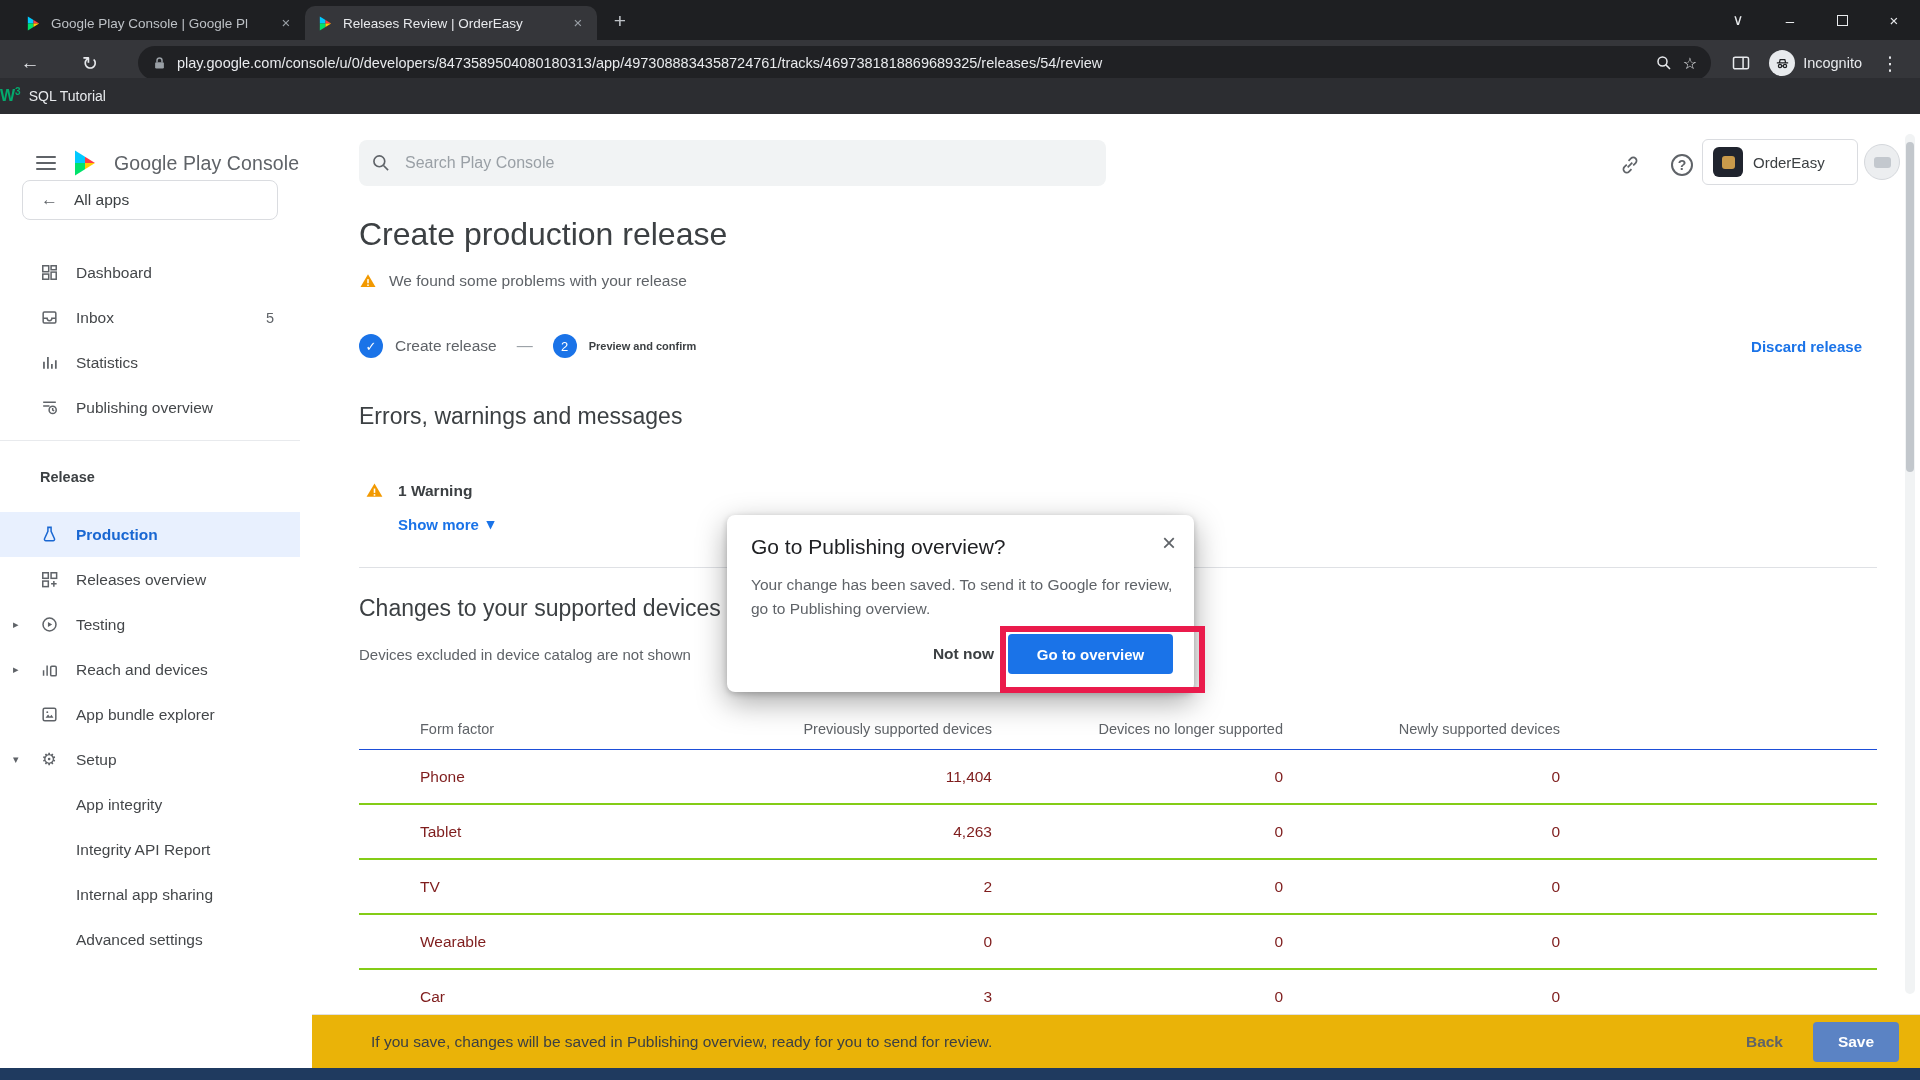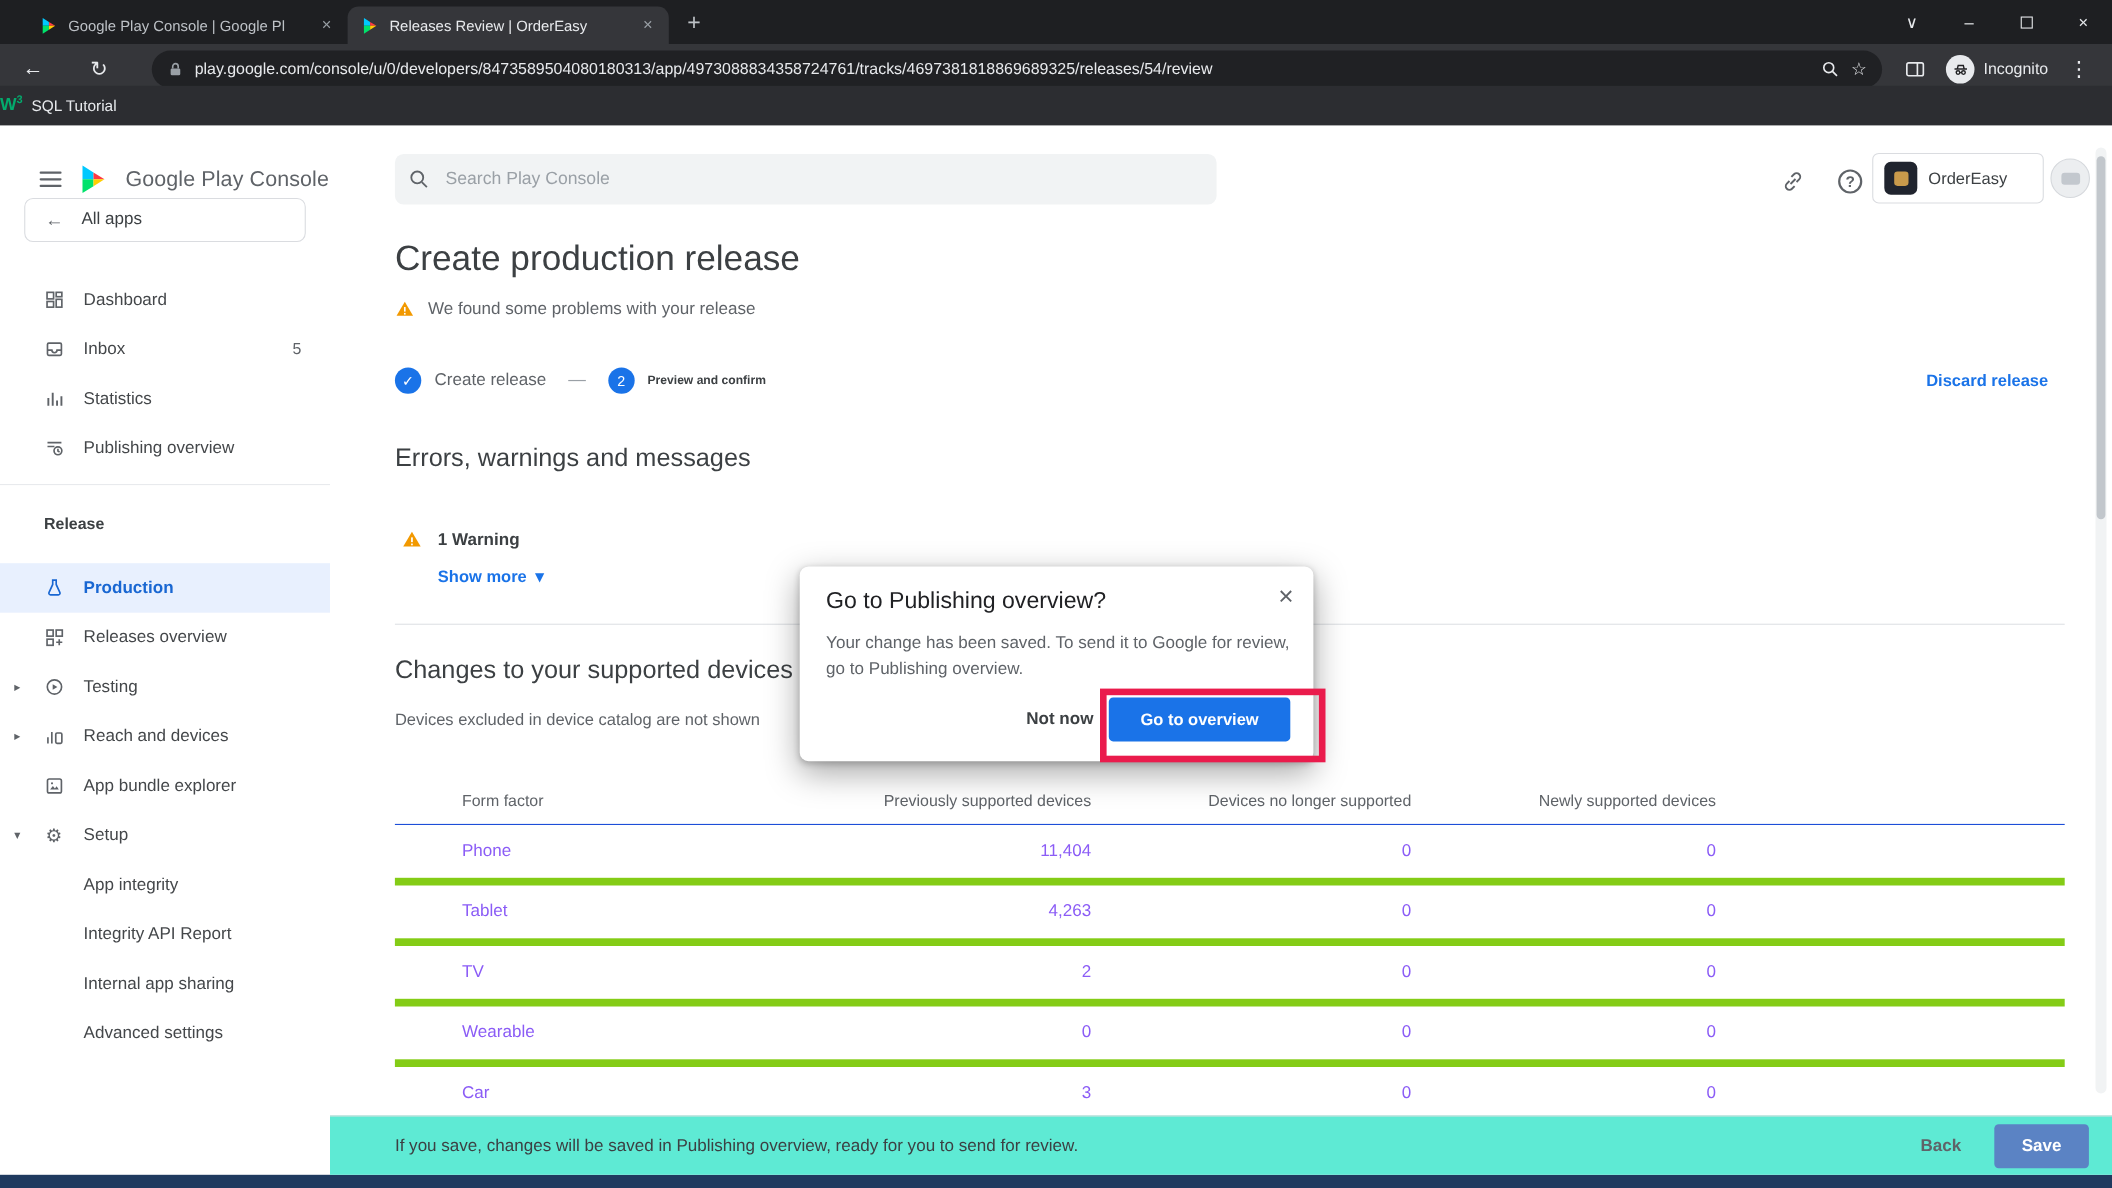--- a/index.html
+++ b/index.html
@@ -1,21 +1,21 @@
 <!DOCTYPE html>
 <html><head>
 <meta charset="utf-8">
 <style>
   * { box-sizing: border-box; margin: 0; padding: 0; }
   html,body { width:1920px; height:1080px; }
   body { font-family:"Liberation Sans", sans-serif; background:#fff; overflow:hidden; }
   .stage { position:relative; width:1920px; height:1080px; overflow:hidden; background:#fff; }
 
   
-  .tabstrip { position:absolute; left:0; top:0; width:1920px; height:40px; background:#1e1f22; display:flex; align-items:flex-end; padding-left:24px; }
+  .tabstrip { position:absolute; left:0; top:0; width:1920px; height:40px; background:#1e1f22; display:flex; align-items:flex-end; padding-left:13px; }
   .tab { height:34px; width:292px; display:flex; align-items:center; gap:9px; padding:0 10px 0 12px; font-size:13.5px; color:#bdc1c6; }
   .tab.active { background:#35363a; border-radius:10px 10px 0 0; color:#e8eaed; }
   .tab .t-title { flex:1; white-space:nowrap; overflow:hidden; }
   .tab .t-close { width:18px; height:18px; line-height:17px; text-align:center; border-radius:50%; font-size:15px; color:#9aa0a6; cursor:pointer; }
   .newtab { width:30px; height:30px; margin:0 0 3px 8px; font-size:21px; color:#bdc1c6; text-align:center; line-height:28px; }
   .win-ctrls { position:absolute; right:0; top:0; height:40px; display:flex; align-items:stretch; }
   .win-ctrls > div { width:52px; display:flex; align-items:center; justify-content:center; color:#e8eaed; font-size:15px; }
   .maxbox { width:11px; height:11px; border:1.5px solid #e8eaed; }
 
   .navbar { position:absolute; left:0; top:40px; width:1920px; height:46px; background:#35363a; display:flex; align-items:center; padding:0 12px; }
@@ -77,28 +77,28 @@
   .step-label2 { font-size:11px; color:#3c4043; font-weight:bold; }
   .step-dash { color:#9aa0a6; margin:0 8px; }
   .discard { position:absolute; right:58px; top:216px; color:#1a73e8; font-size:15px; font-weight:bold; cursor:pointer; }
   .h2 { position:absolute; left:59px; font-size:23px; color:#3c4043; font-weight:normal; }
   .warn-row { position:absolute; left:65px; top:359px; display:flex; align-items:center; gap:14px; font-size:15.5px; color:#3c4043; font-weight:bold; }
   .show-more { position:absolute; left:98px; top:393px; color:#1a73e8; font-size:15px; font-weight:bold; display:flex; align-items:center; gap:8px; cursor:pointer; }
   .divider1 { position:absolute; left:59px; right:43px; top:445px; height:1px; background:#dfe1e5; }
   .note { position:absolute; left:59px; top:524px; font-size:15px; color:#5f6368; }
 
   .thead { position:absolute; left:59px; right:43px; top:586px; height:42px; border-bottom:1px solid #1d4ed8; font-size:14.5px; color:#5f6368; }
-  .trow { position:absolute; left:59px; right:43px; height:55px; border-bottom:7px solid #84cc16; font-size:15.5px; color:#8b5cf6; }
+  .trow { position:absolute; left:59px; right:43px; height:55px; border-bottom:2px solid #84cc16; font-size:15.5px; color:#7f1d1d; }
   .cell { position:absolute; top:50%; transform:translateY(-50%); }
   .c1 { left:61px; }
   .c2 { left:380px; width:253px; text-align:right; }
   .c3 { left:676px; width:248px; text-align:right; }
   .c4 { left:955px; width:246px; text-align:right; }
 
-  .footer-bar { position:absolute; left:0; right:0; top:892px; height:54px; background:#5eead4; border-top:1px solid #e0e0e0; z-index:5; }
+  .footer-bar { position:absolute; left:12px; right:0; top:892px; height:54px; background:#eab308; border-top:1px solid #e0e0e0; z-index:5; }
   .f-msg { position:absolute; left:59px; top:50%; transform:translateY(-50%); font-size:15.5px; color:#3c4043; }
   .back-btn { position:absolute; right:137px; top:50%; transform:translateY(-50%); font-size:15.5px; color:#5f6368; font-weight:bold; cursor:pointer; }
   .save-btn { position:absolute; right:21px; top:7px; width:86px; height:40px; background:#5b83c4; color:#fff; border:none; border-radius:4px; font-size:15.5px; font-weight:bold; font-family:"Liberation Sans",sans-serif; cursor:pointer; }
 
   .scrolltrack { position:absolute; right:5px; top:12px; width:10px; height:860px; background:#f1f3f4; border-radius:5px; }
   .scrollthumb { position:absolute; left:1px; right:1px; top:8px; height:330px; background:#c2c7cc; border-radius:5px; }
 
   .bottomstrip { position:absolute; left:0; bottom:0; width:1920px; height:12px; background:#1f3a5f; }
 
   

